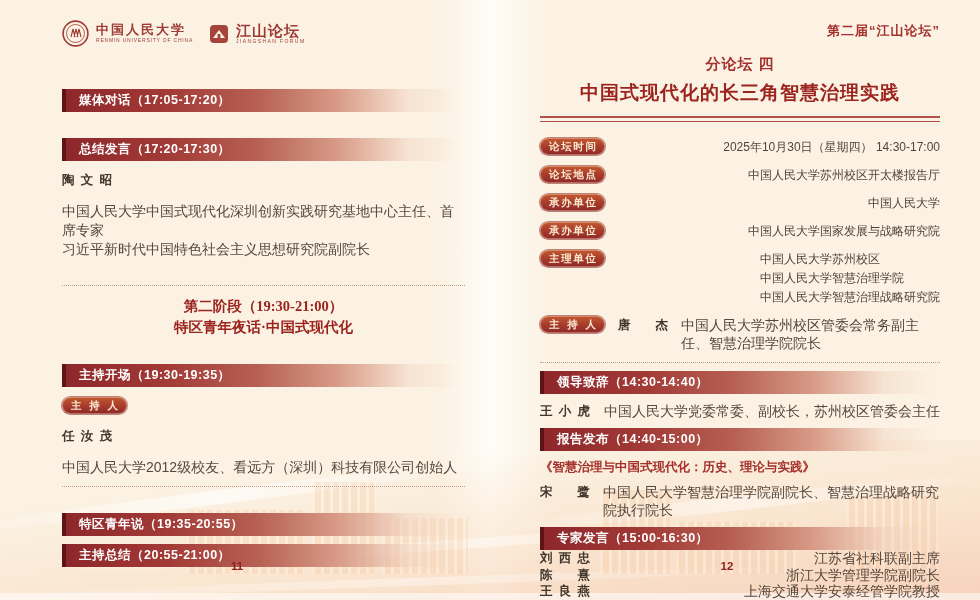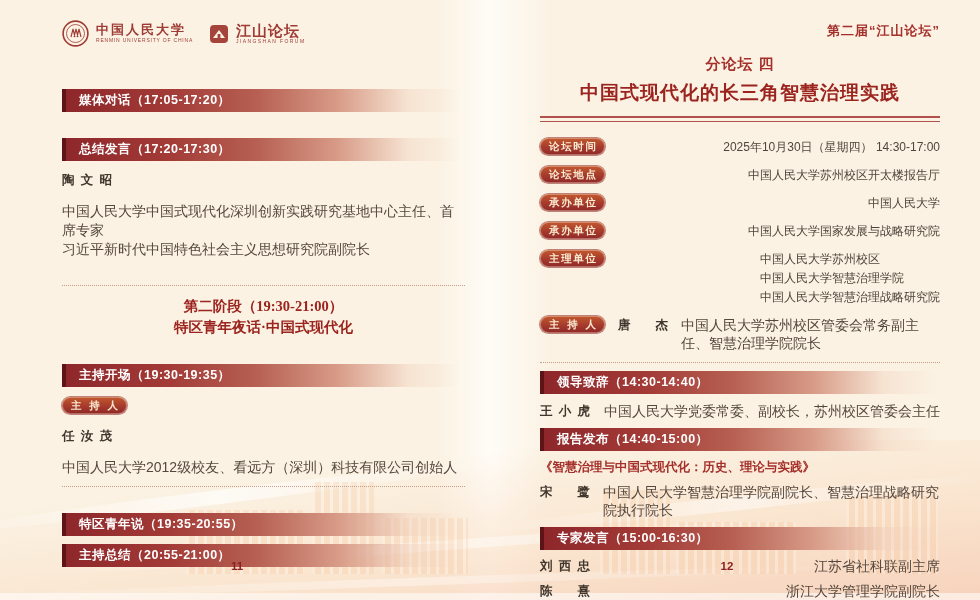--- a/index.html
+++ b/index.html
@@ -80,21 +80,21 @@
   .pgnum{position:absolute;bottom:28px;font-weight:bold;font-size:11.5px;color:#8c2022;width:30px;text-align:center;}
   .pg-l{left:160px;}
   .pg-r{left:172px;}
 
   
   .mt-b1{margin-top:89px;} .mt-12{margin-top:26px;} .mt-14{margin-top:10px;flex-direction:column;}
   .mt-10{margin-top:10px;} .mt-8{margin-top:8px;} .mt-44{margin-top:46px;}
   .mt-title{margin-top:55px;} .mt-6{margin-top:6px;} .mt-16{margin-top:16px;}
   .mt-9{margin-top:9px;} .mt-7{margin-top:7px;}
   .lh19 div{line-height:19px;}
-  .exlist .row{margin-top:8px;line-height:16.5px;}
+  .exlist .row{margin-top:0;line-height:16.5px;}
 </style>
 </head>
 <body>
 
 <div class="canvas">
   <div class="gutter"></div>
 
   <div class="bottom-art">
     <div class="streak s1"></div>
     <div class="streak s2"></div>

